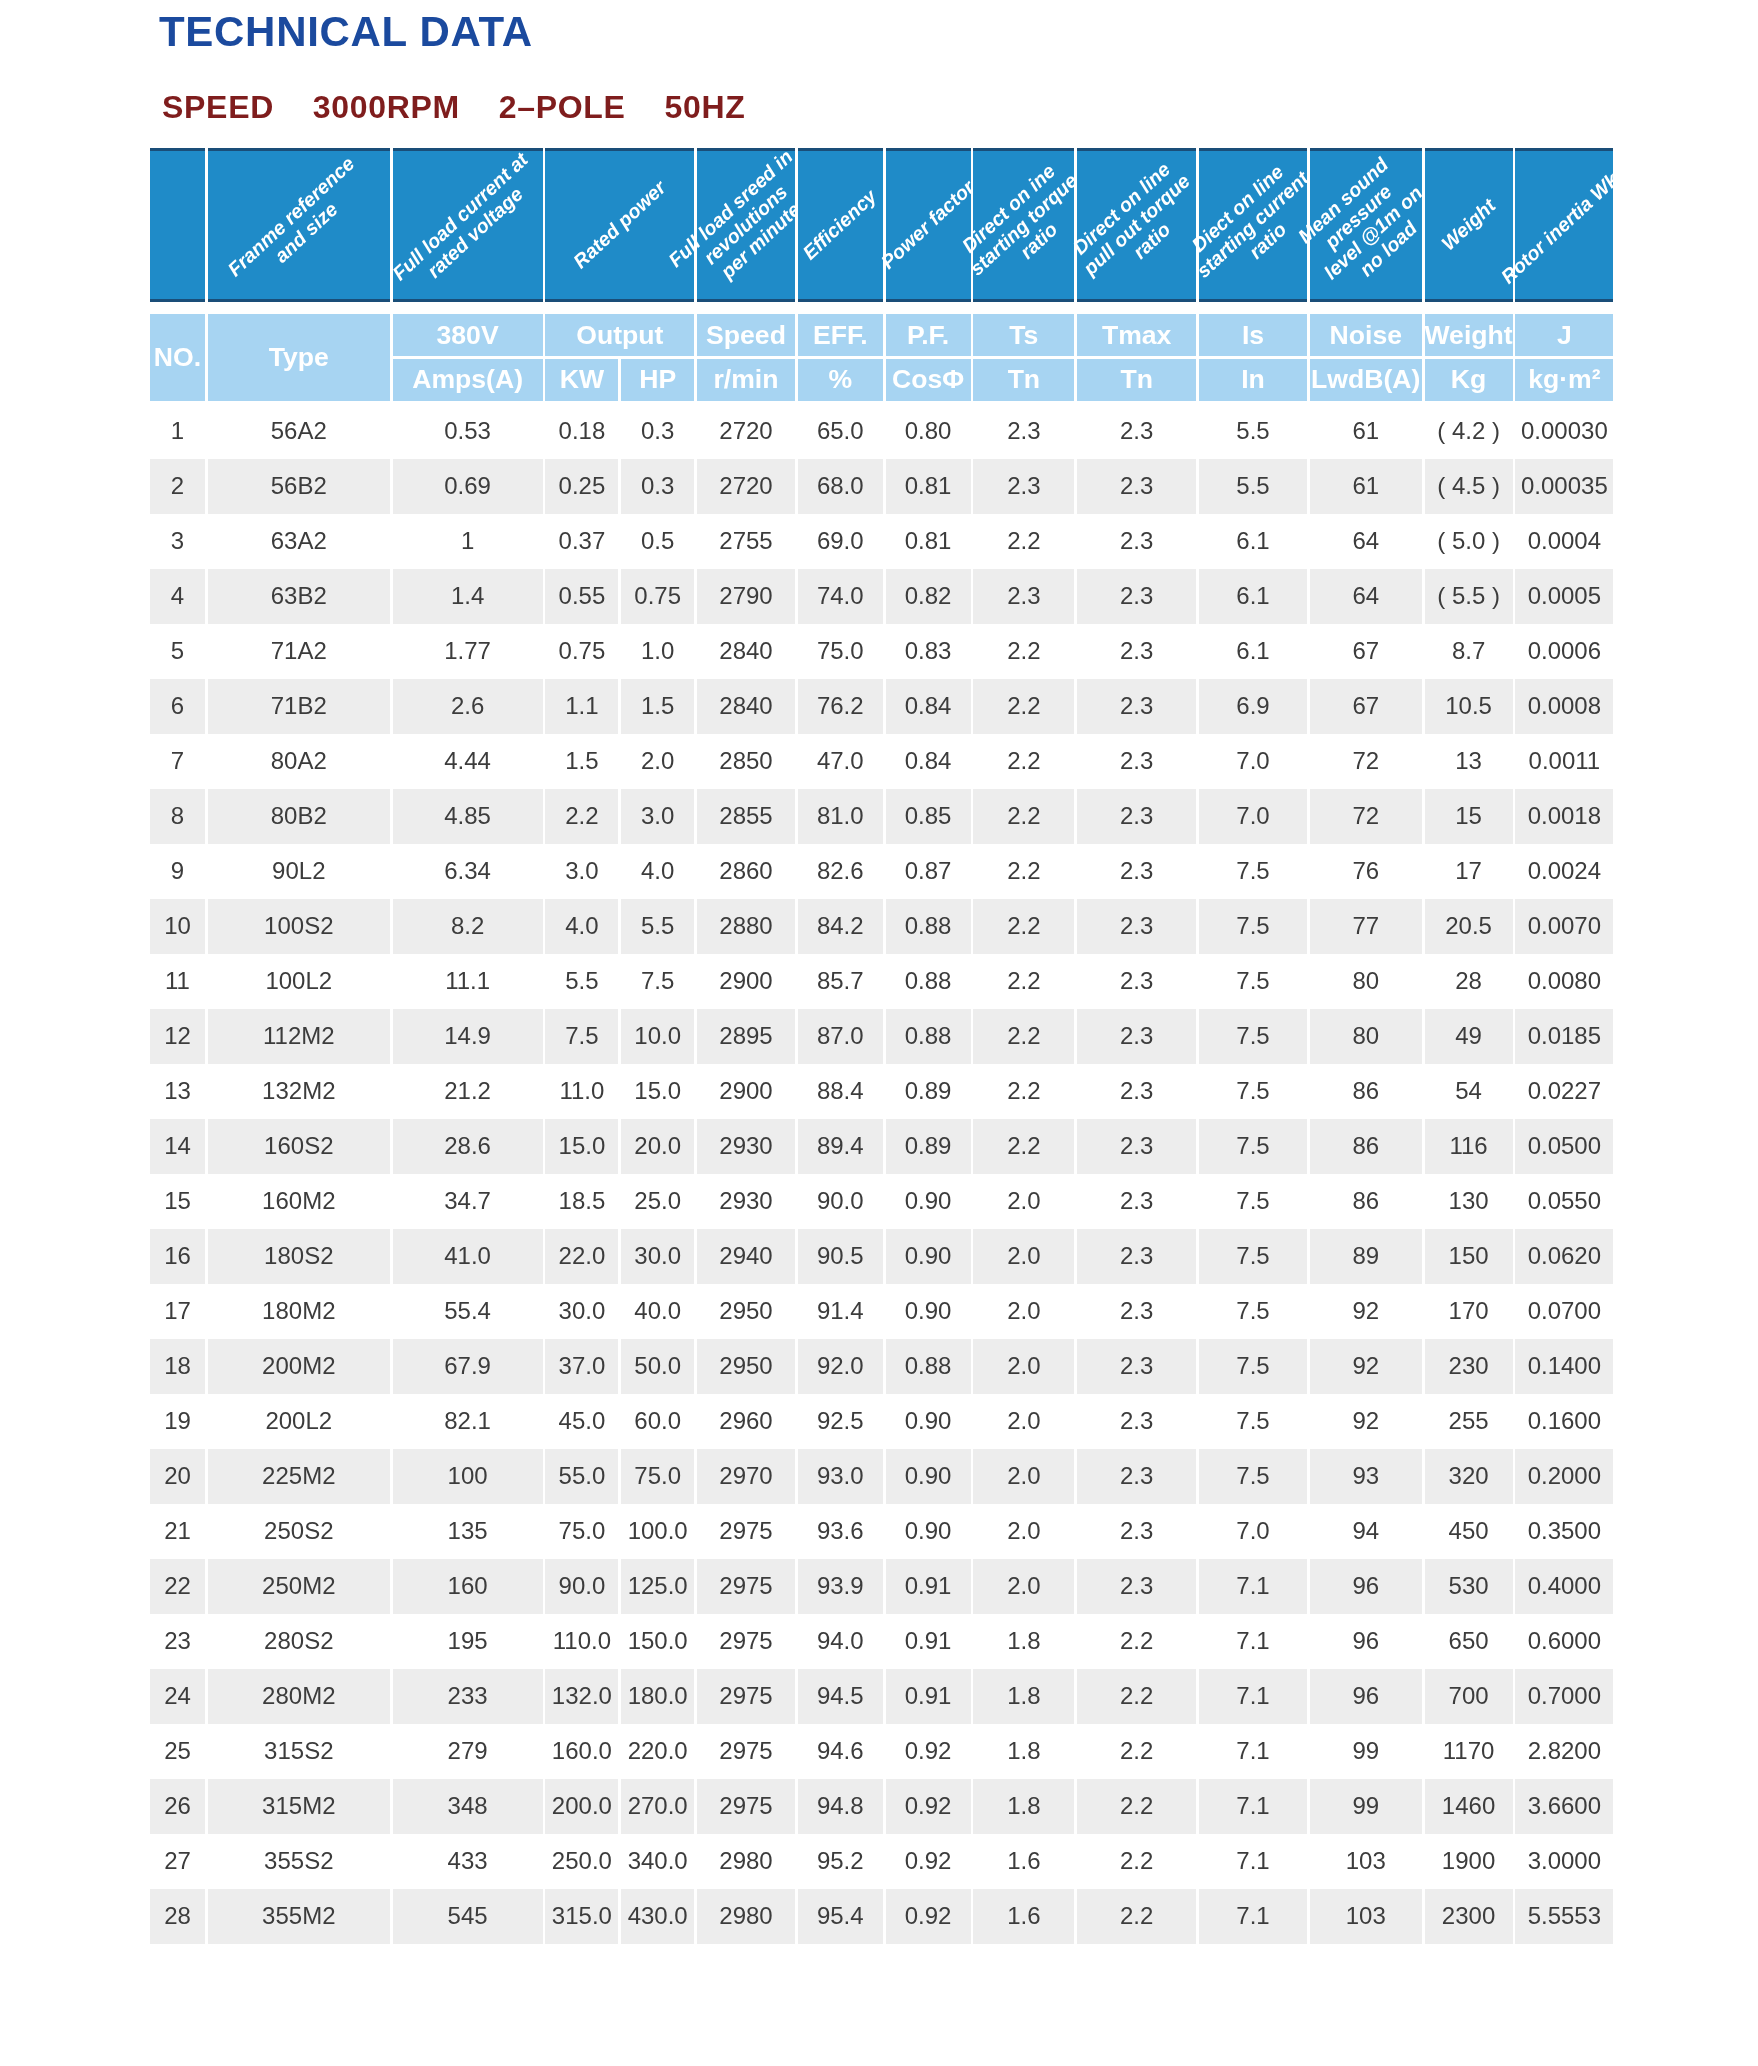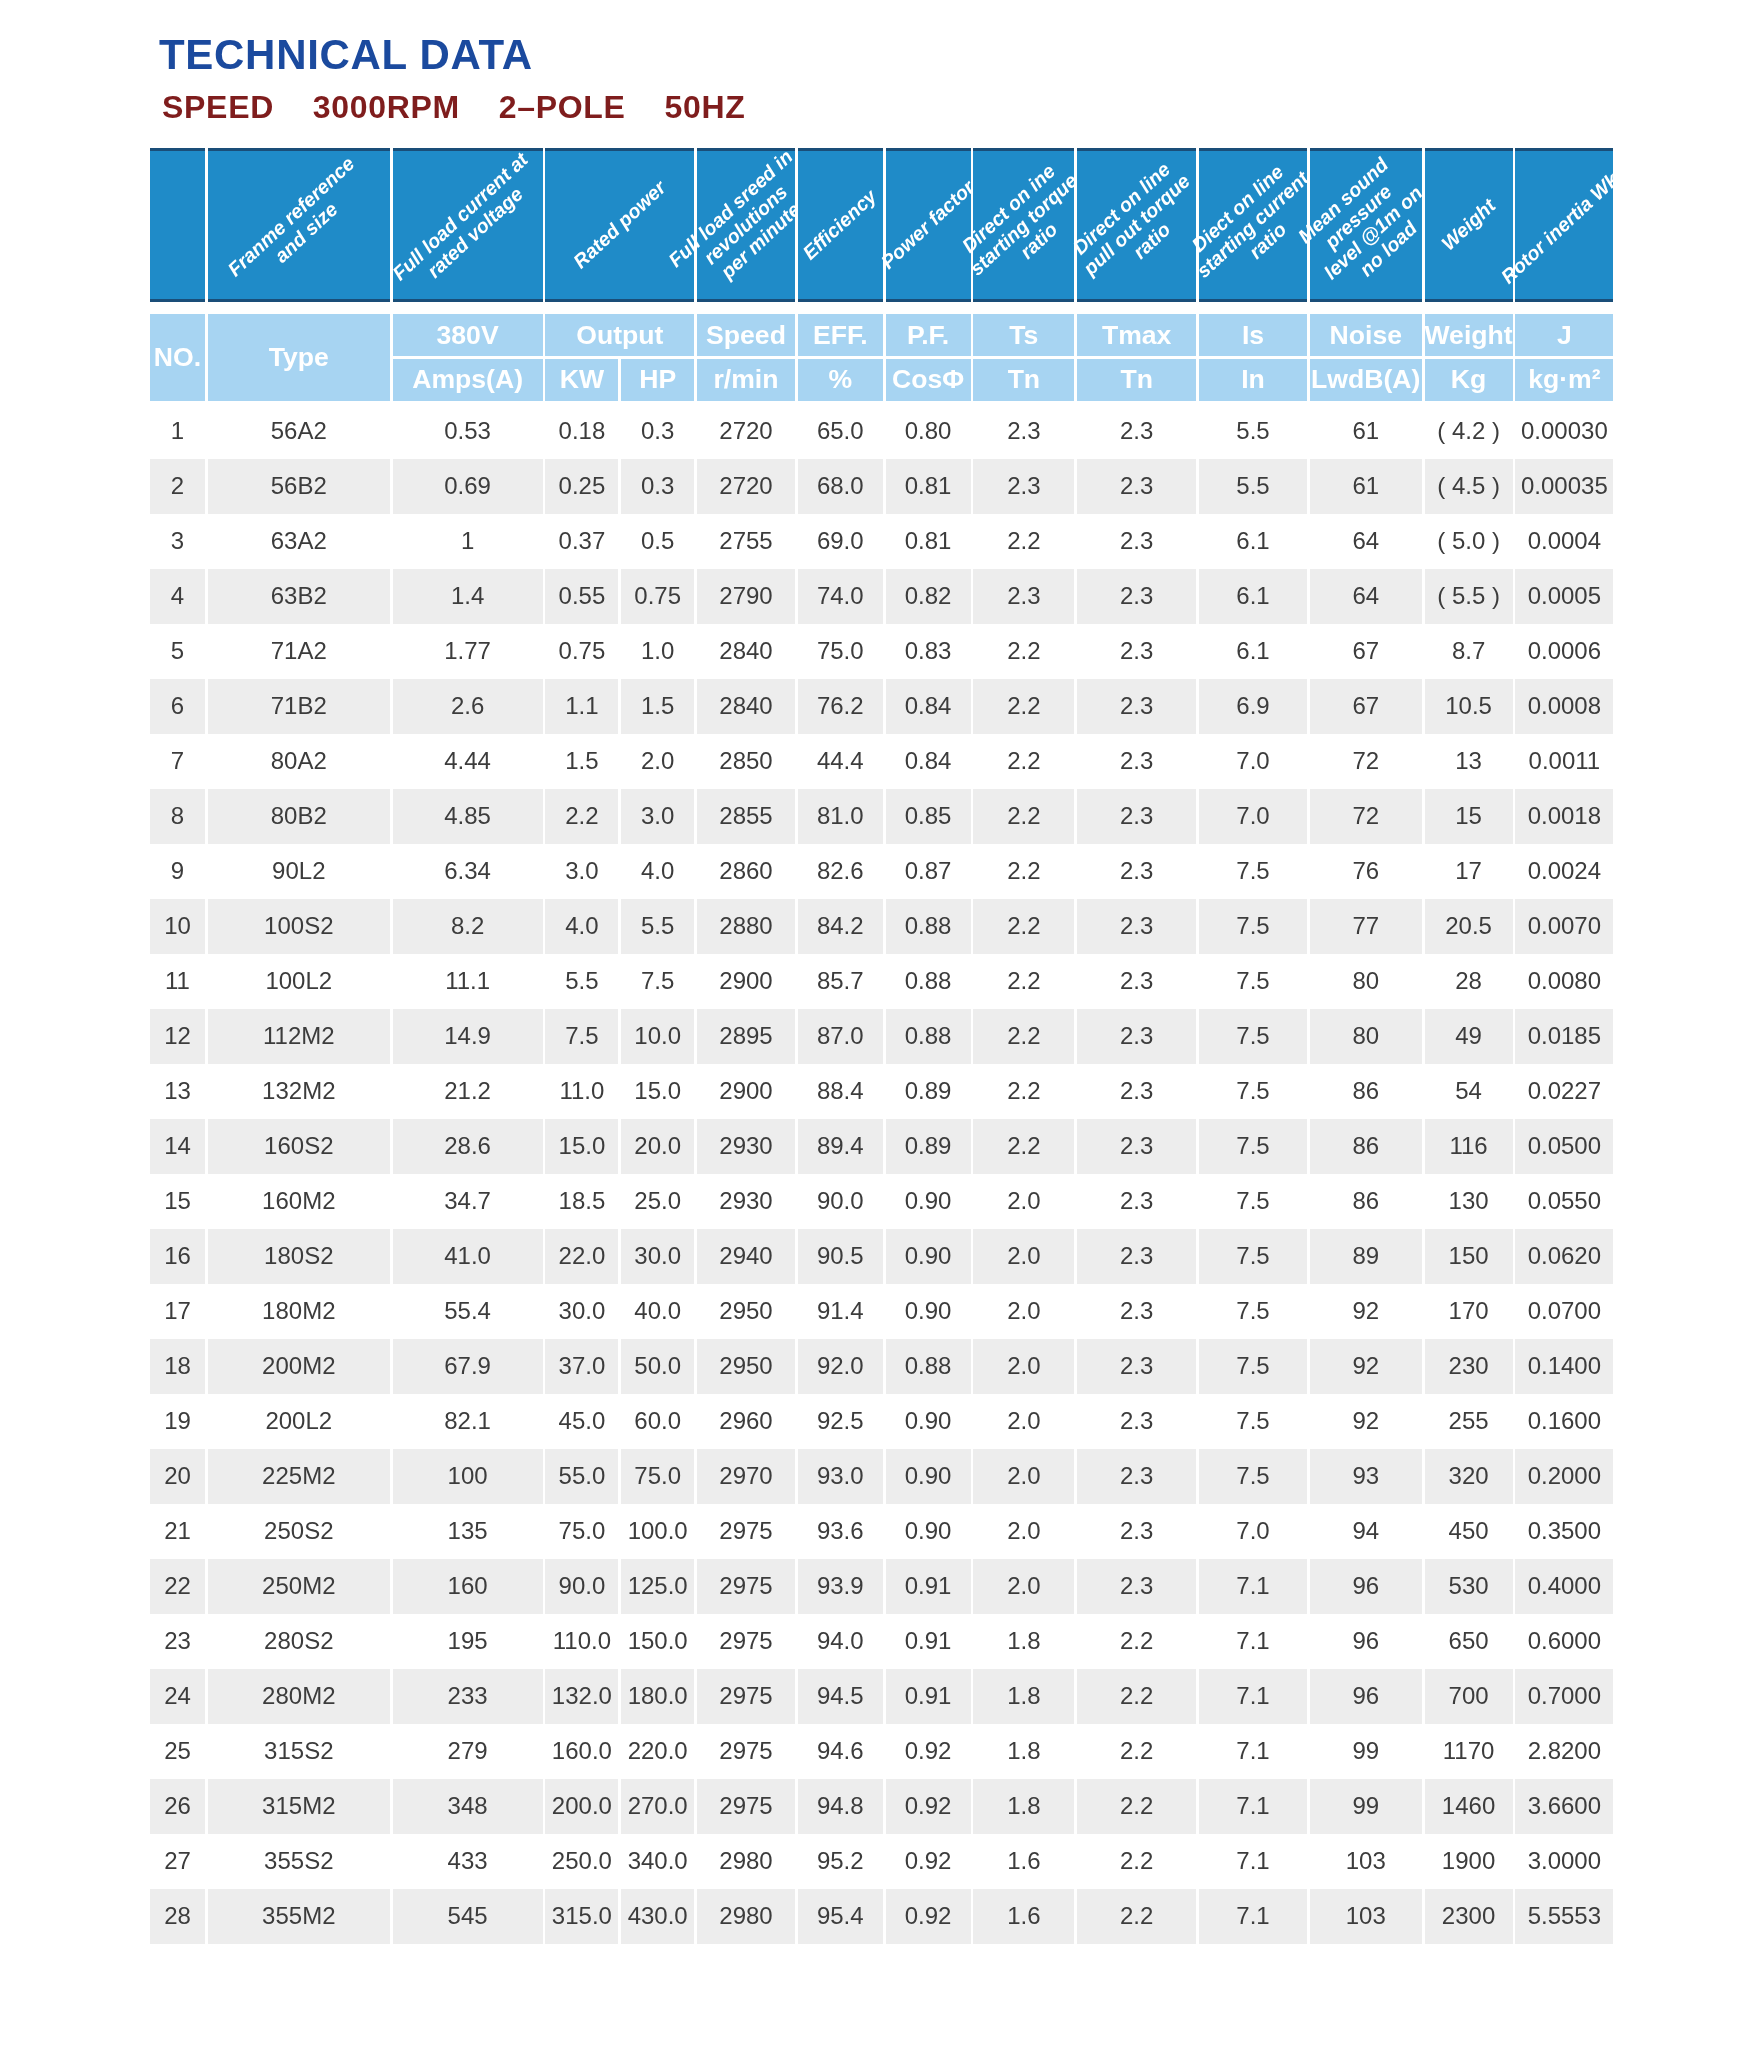--- a/index.html
+++ b/index.html
@@ -1,20 +1,20 @@
 <!DOCTYPE html>
 <html style="font-size:11.2px"><head>
 <meta charset="utf-8">
 <style>
   html,body{margin:0;padding:0;background:#ffffff;}
   body{width:1758px;height:2066px;position:relative;font-family:"Liberation Sans",sans-serif;}
   .page{position:absolute;inset:0;background:#ffffff;}
 
   .title{
-    position:absolute;left:159px;top:31px;
+    position:absolute;left:159px;top:8px;
     font-size:42px;font-weight:bold;color:#1B4A9E;letter-spacing:0.7px;
   }
   .subtitle{
     position:absolute;left:162px;top:89px;
     font-size:32px;font-weight:bold;color:#7f1d1d;
     white-space:pre;word-spacing:9.8px;letter-spacing:0.7px;
   }
 
   .table{position:absolute;left:150px;top:148px;width:1467px;}
 
@@ -263,21 +263,21 @@
           <div class="tcell">10.5</div>
           <div class="tcell">0.0008</div>
         </div>
         <div class="trow grid14">
           <div class="tcell">7</div>
           <div class="tcell">80A2</div>
           <div class="tcell">4.44</div>
           <div class="tcell">1.5</div>
           <div class="tcell">2.0</div>
           <div class="tcell">2850</div>
-          <div class="tcell">44.4</div>
+          <div class="tcell">47.0</div>
           <div class="tcell">0.84</div>
           <div class="tcell">2.2</div>
           <div class="tcell">2.3</div>
           <div class="tcell">7.0</div>
           <div class="tcell">72</div>
           <div class="tcell">13</div>
           <div class="tcell">0.0011</div>
         </div>
         <div class="trow grid14 gray">
           <div class="tcell">8</div>

